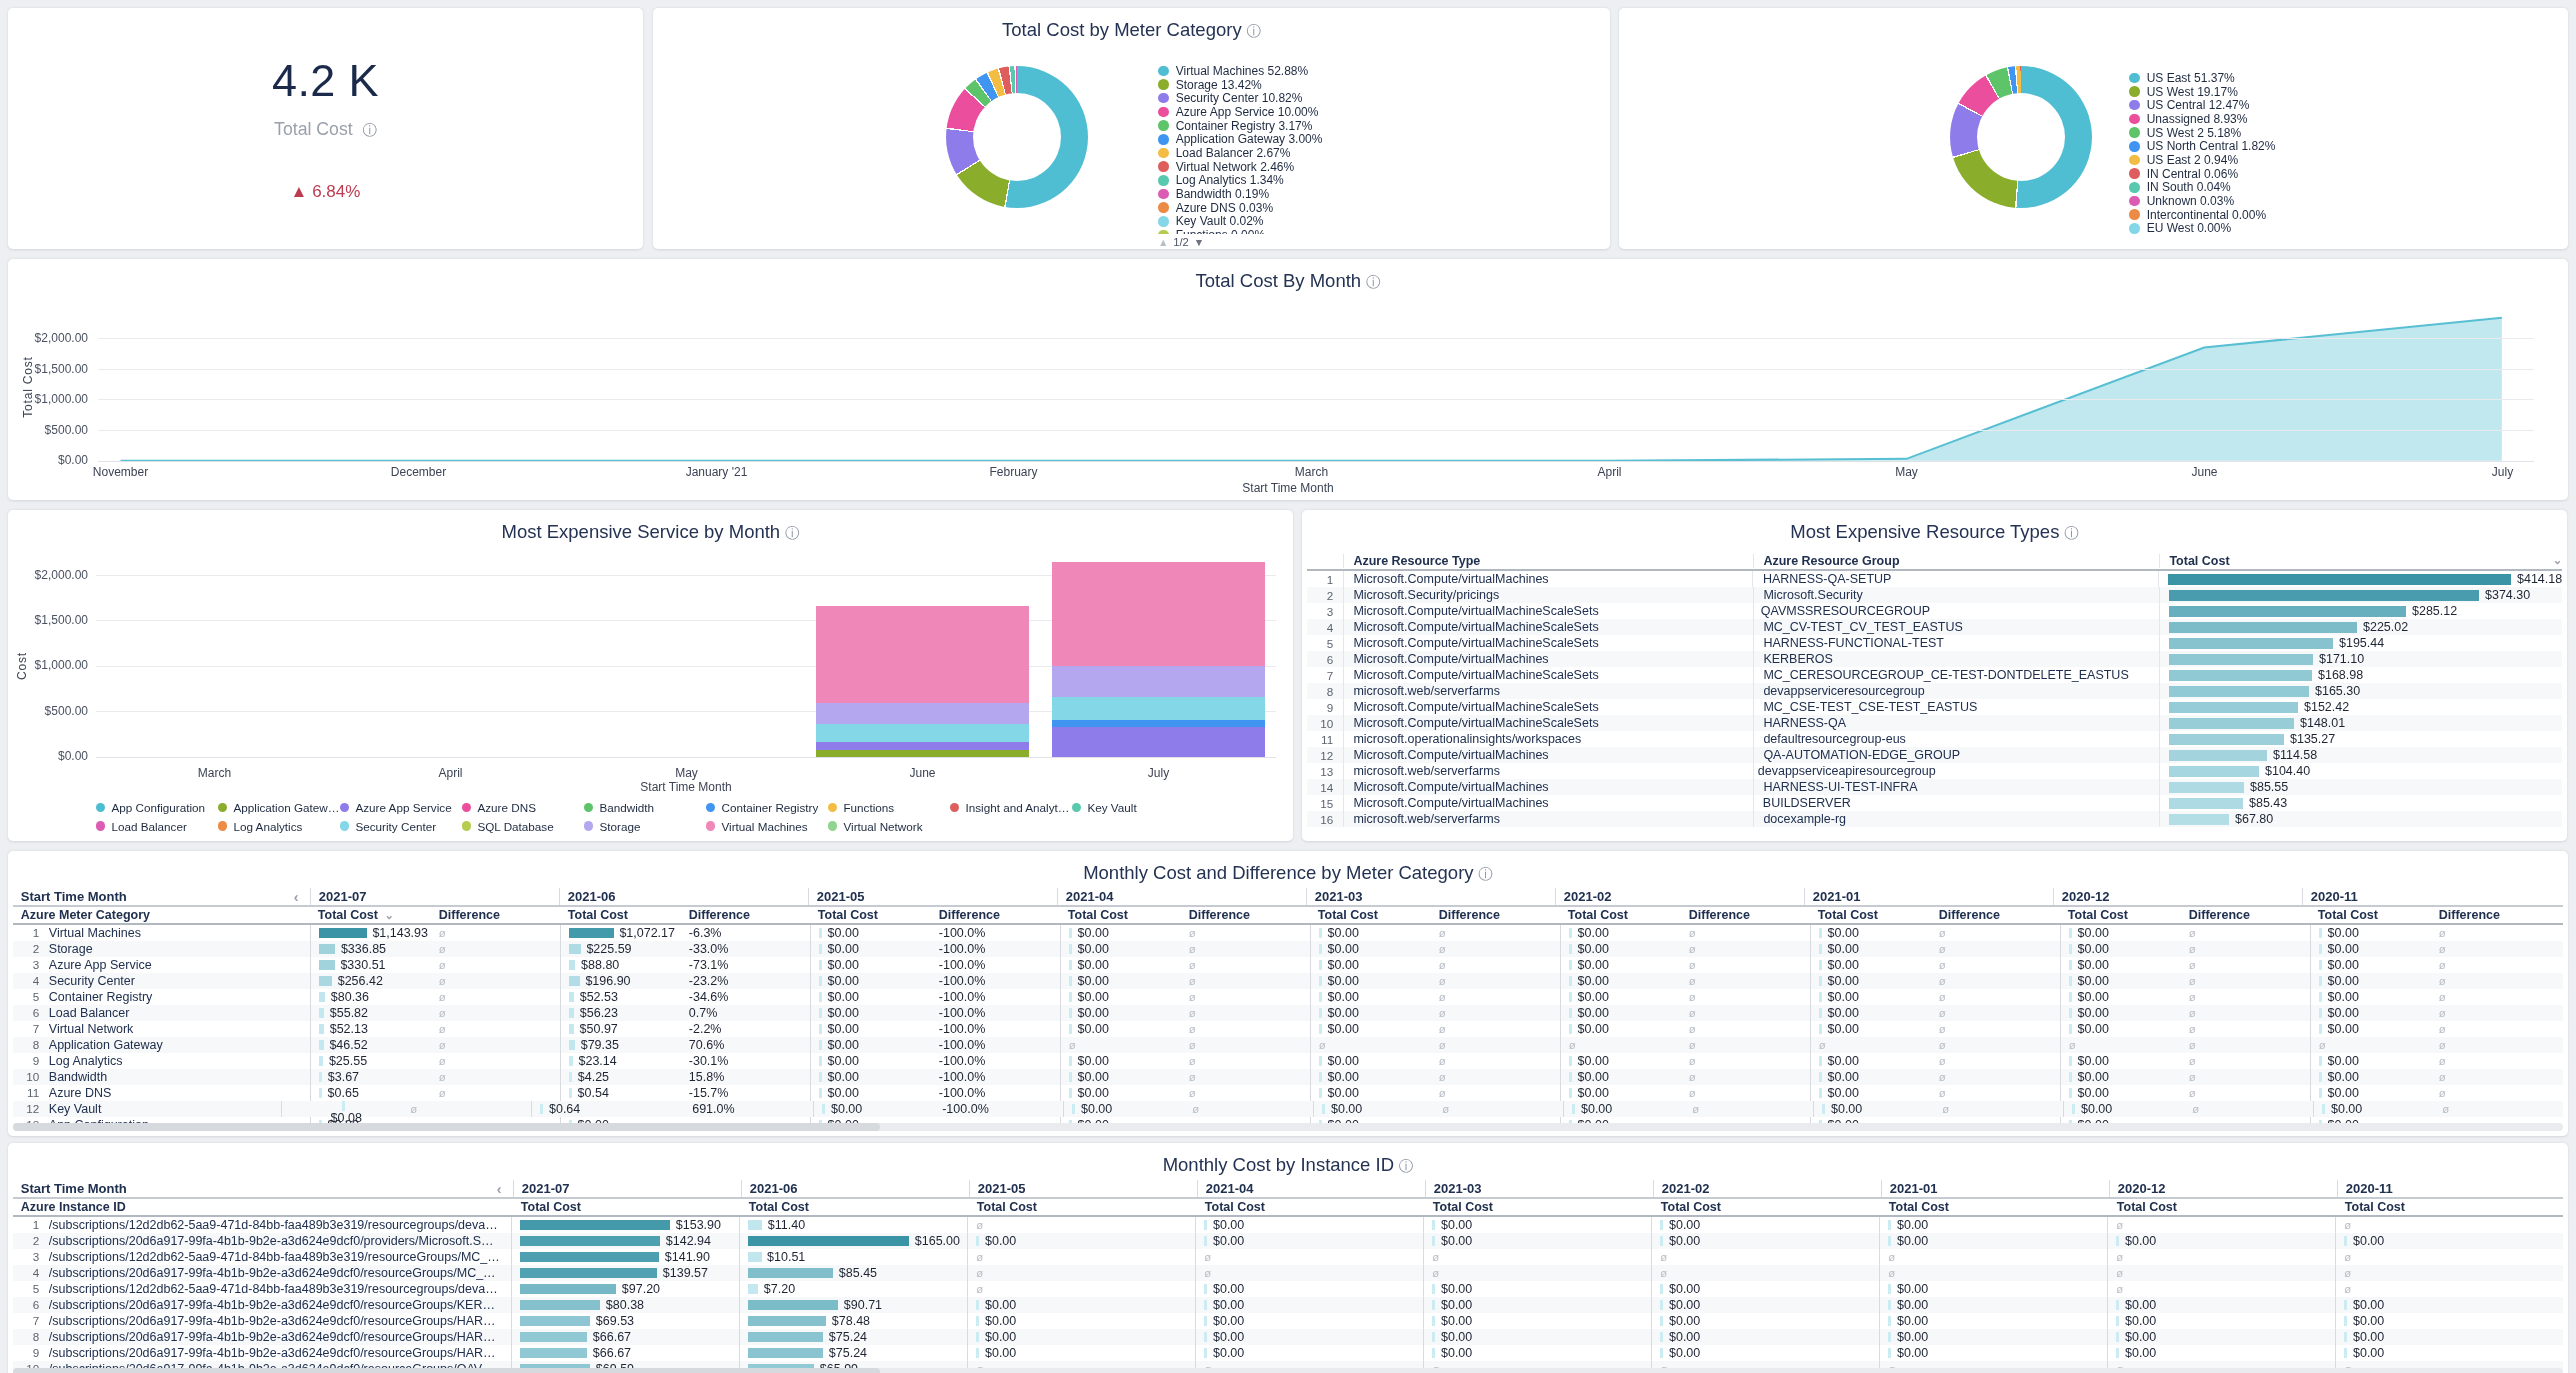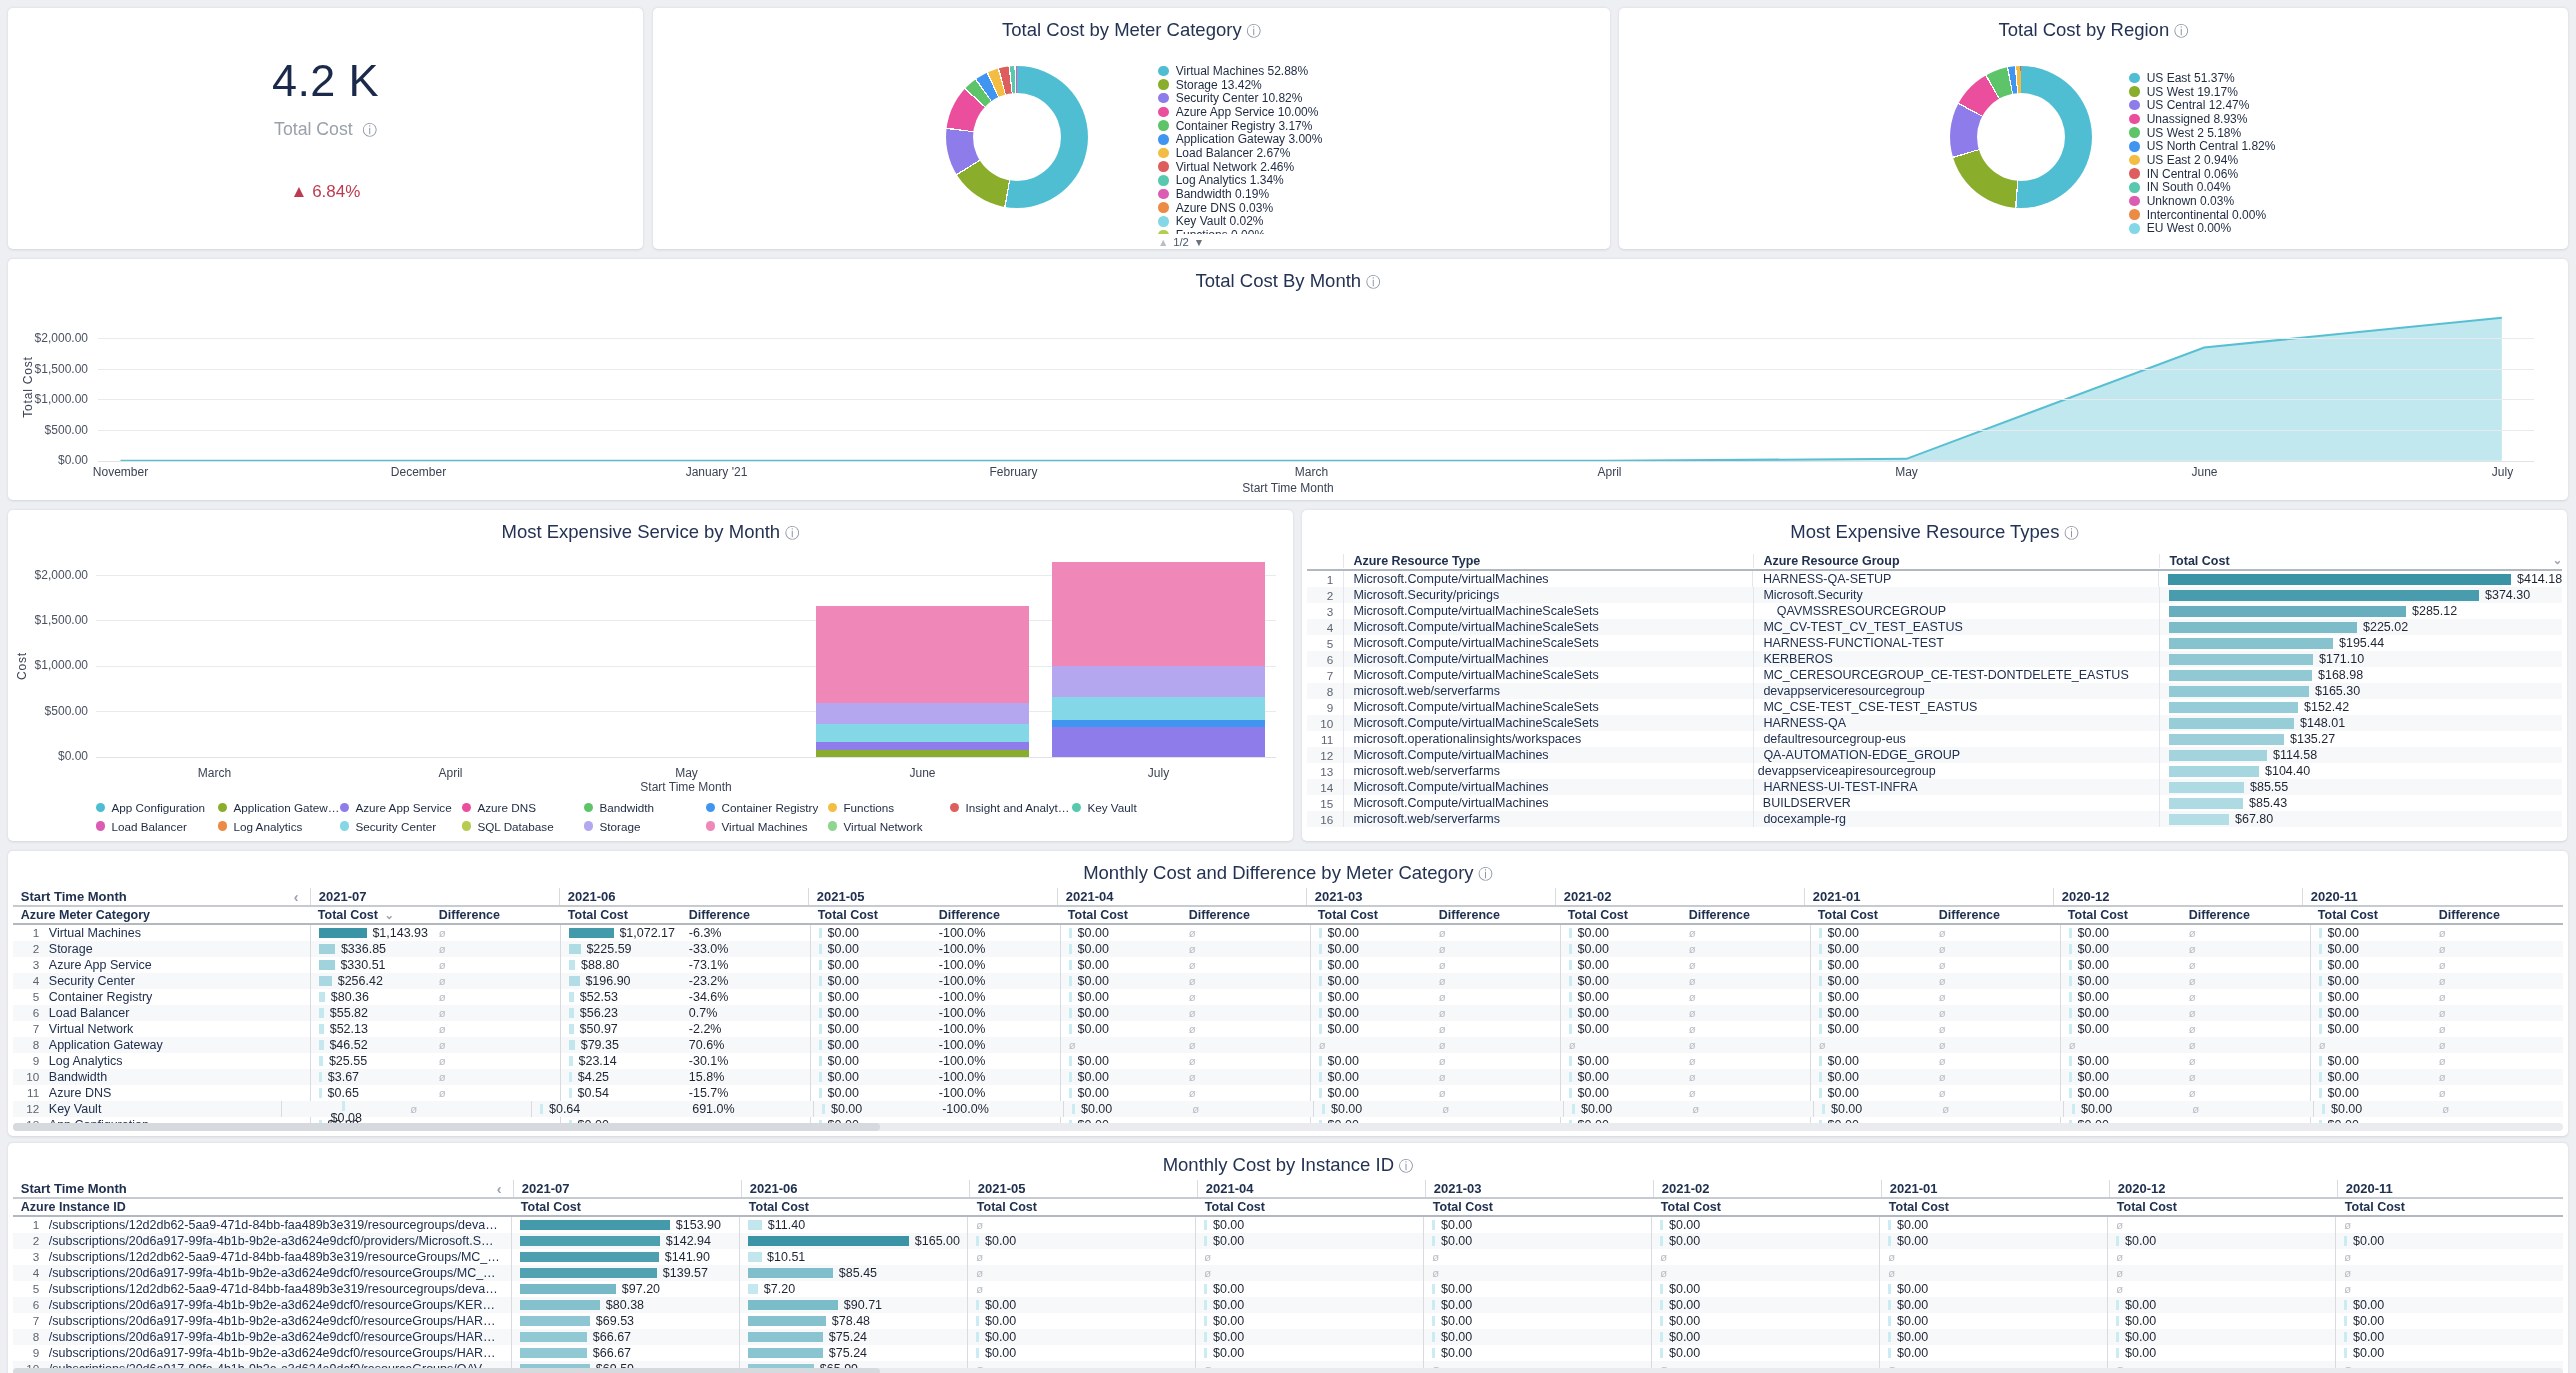--- a/index.html
+++ b/index.html
@@ -137,23 +137,20 @@
       </div>
     </div>
   <div class="pager" style="left:505px;top:228px;">
     <span class="pg-arrow">▲</span>
     <span>1/2</span>
     <span class="pg-arrow" style="color:#6b7280">▼</span>
   </div>
 </div>
 
 <div class="panel" id="p-region-donut" style="left:1619px;top:8px;width:949px;height:241px;">
-  <div class="panel-title">
-    <span>Total Cost by Region</span><span class="info">ⓘ</span>
-  </div>
   <div class="donut" id="region-donut" style="left: 331px; top: 58px; background: conic-gradient(rgb(79, 190, 211) 0%, rgb(79, 190, 211) 51.02%, rgb(255, 255, 255) 51.02%, rgb(255, 255, 255) 51.37%, rgb(138, 173, 44) 51.37%, rgb(138, 173, 44) 70.19%, rgb(255, 255, 255) 70.19%, rgb(255, 255, 255) 70.54%, rgb(141, 124, 233) 70.54%, rgb(141, 124, 233) 82.66%, rgb(255, 255, 255) 82.66%, rgb(255, 255, 255) 83.01%, rgb(234, 78, 157) 83.01%, rgb(234, 78, 157) 91.59%, rgb(255, 255, 255) 91.59%, rgb(255, 255, 255) 91.94%, rgb(94, 196, 106) 91.94%, rgb(94, 196, 106) 96.77%, rgb(255, 255, 255) 96.77%, rgb(255, 255, 255) 97.12%, rgb(63, 149, 239) 97.12%, rgb(63, 149, 239) 98.59%, rgb(255, 255, 255) 98.59%, rgb(255, 255, 255) 98.94%, rgb(242, 189, 66) 98.94%, rgb(242, 189, 66) 99.88%, rgb(221, 94, 92) 99.88%, rgb(221, 94, 92) 99.94%, rgb(88, 200, 174) 99.94%, rgb(88, 200, 174) 99.98%, rgb(219, 92, 178) 99.98%, rgb(219, 92, 178) 100.01%);"></div>
   <div class="legend-col" id="region-legend" style="left:510px;top:63px;width:338px;height:169px;">
       <div class="li">
         <span class="dot" style="background: rgb(79, 190, 211);"></span>
         <span>US East 51.37%</span>
       </div>
       <div class="li">
         <span class="dot" style="background: rgb(138, 173, 44);"></span>
         <span>US West 19.17%</span>
       </div>
@@ -373,21 +370,21 @@
         <div class="cdiv ellip" style="width: 410px; padding-left: 9.6px; height: 100%; display: flex; align-items: center;">Microsoft.Security/pricings</div>
         <div class="cdiv ellip" style="width: 406px; padding-left: 9.6px; height: 100%; display: flex; align-items: center;">Microsoft.Security</div>
         <div class="cdiv" style="flex: 1 1 0%; padding-left: 9.6px; height: 100%; display: flex; align-items: center;">
           <span class="cbar" style="width: 310px; background: rgb(72, 156, 173);"></span>
           <span class="cval">$374.30</span>
         </div>
       </div>
       <div class="trow">
         <div class="tnum">3</div>
         <div class="cdiv ellip" style="width: 410px; padding-left: 9.6px; height: 100%; display: flex; align-items: center;">Microsoft.Compute/virtualMachineScaleSets</div>
-        <div class="cdiv ellip" style="width: 406px; padding-left: 23px; height: 100%; display: flex; align-items: center;">QAVMSSRESOURCEGROUP</div>
+        <div class="cdiv ellip" style="width: 406px; padding-left: 7px; height: 100%; display: flex; align-items: center;">QAVMSSRESOURCEGROUP</div>
         <div class="cdiv" style="flex: 1 1 0%; padding-left: 9.6px; height: 100%; display: flex; align-items: center;">
           <span class="cbar" style="width: 237px; background: rgb(103, 175, 190);"></span>
           <span class="cval">$285.12</span>
         </div>
       </div>
       <div class="trow alt">
         <div class="tnum">4</div>
         <div class="cdiv ellip" style="width: 410px; padding-left: 9.6px; height: 100%; display: flex; align-items: center;">Microsoft.Compute/virtualMachineScaleSets</div>
         <div class="cdiv ellip" style="width: 406px; padding-left: 9.6px; height: 100%; display: flex; align-items: center;">MC_CV-TEST_CV_TEST_EASTUS</div>
         <div class="cdiv" style="flex: 1 1 0%; padding-left: 9.6px; height: 100%; display: flex; align-items: center;">

